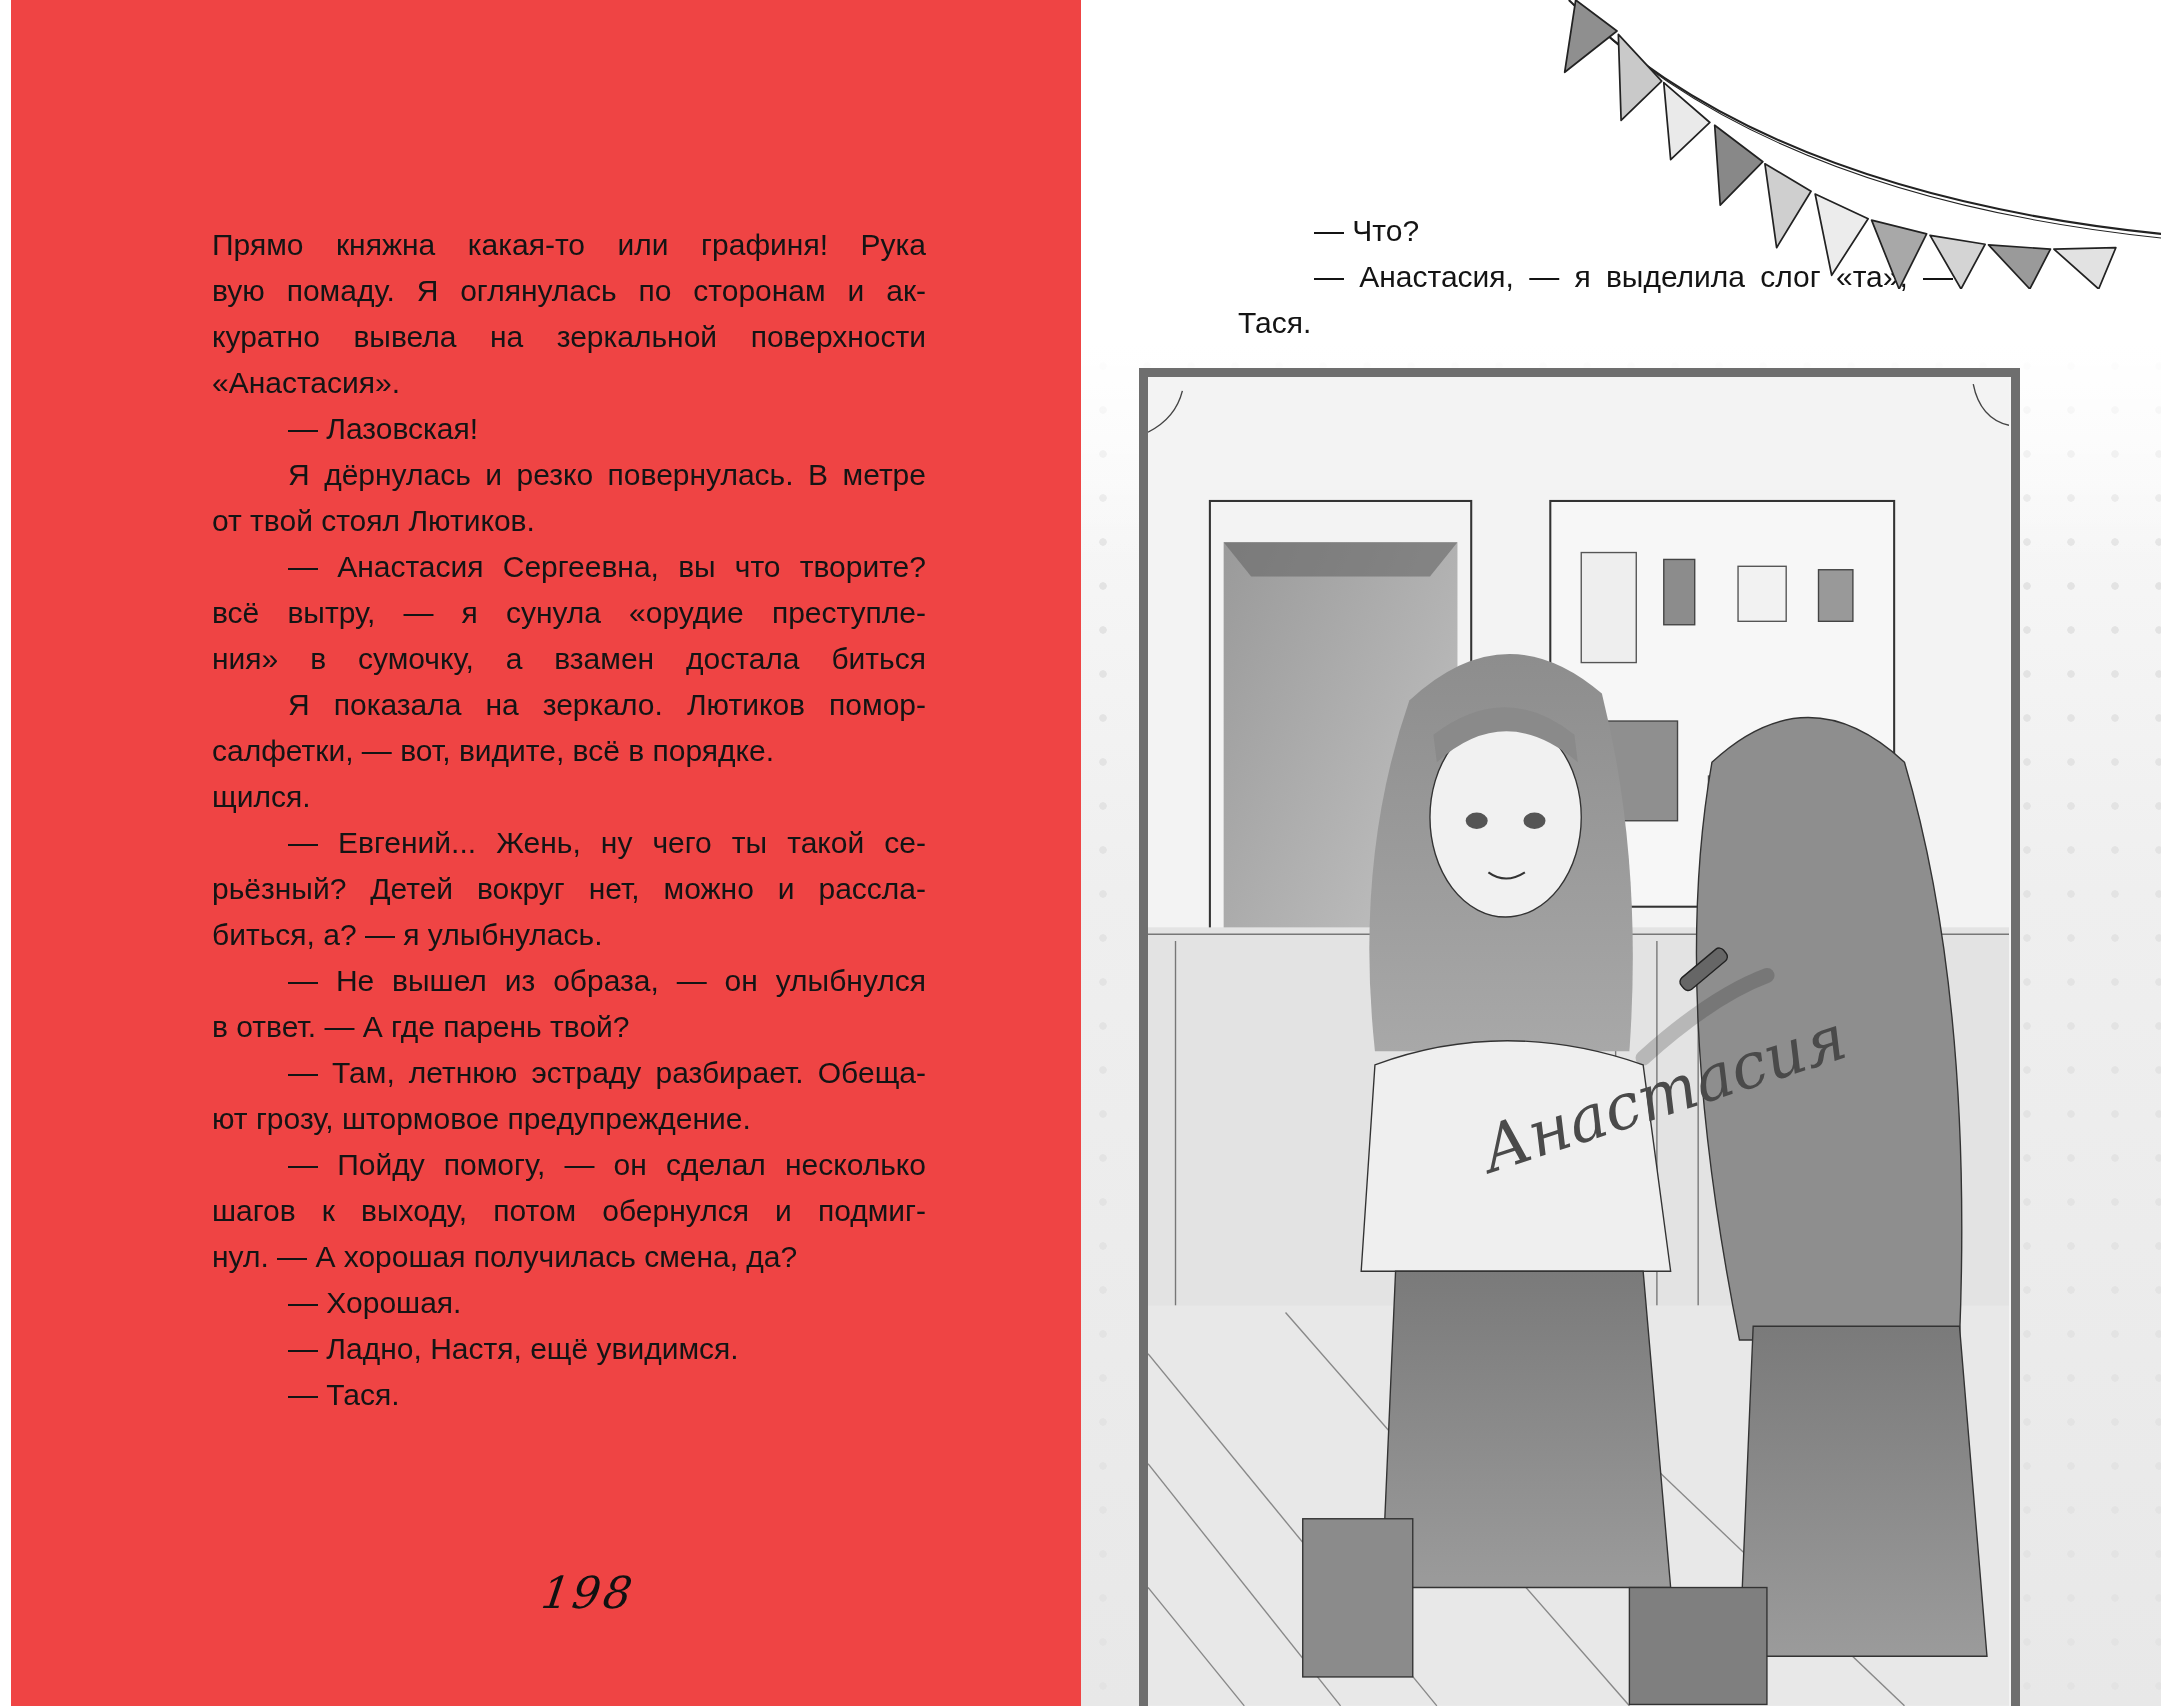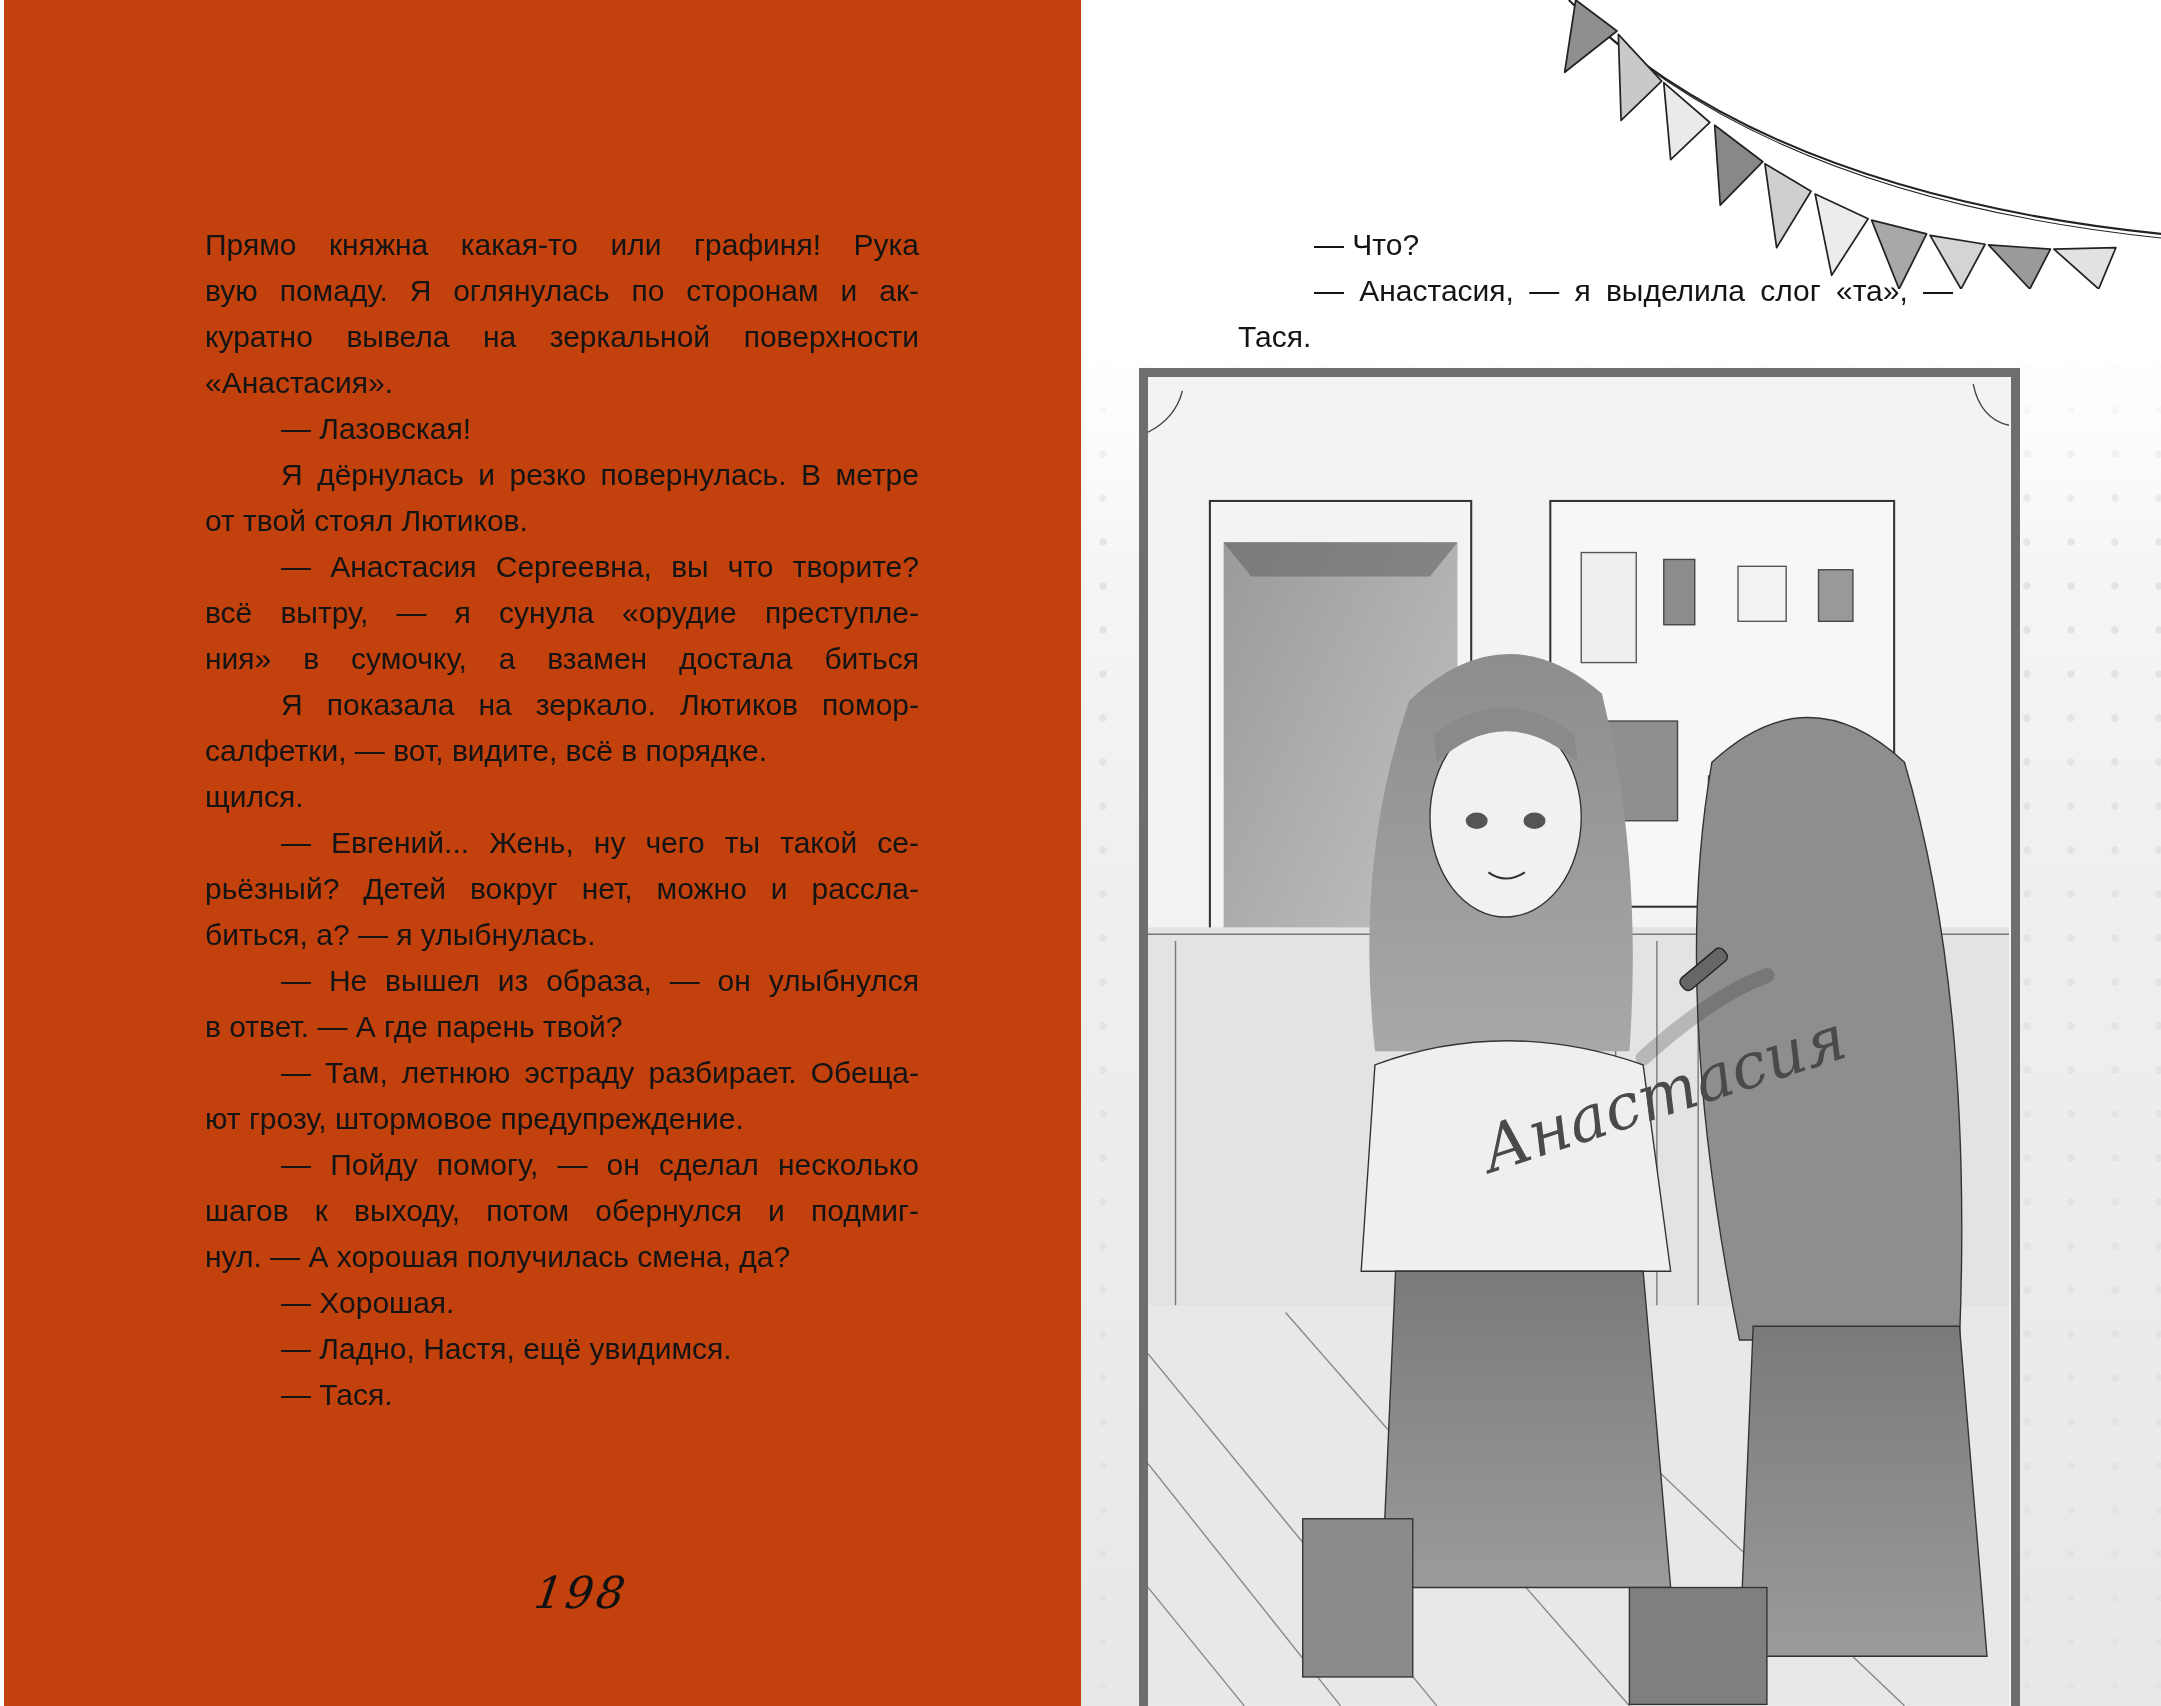--- a/index.html
+++ b/index.html
@@ -1,23 +1,23 @@
 <!DOCTYPE html>
 <html style="font-size:11px"><head>
 <meta charset="utf-8">
 <style>
   html,body{margin:0;padding:0;}
   body{width:2161px;height:1706px;background:#ffffff;position:relative;overflow:hidden;
        font-family:"Liberation Sans","DejaVu Sans",sans-serif;color:#111;}
   .page{position:absolute;top:0;height:1706px;}
-  .page-left{left:4px;width:1081px;background:#c2410c;}
+  .page-left{left:11px;width:1081px;background:#ef4444;}
   .page-right{left:1081px;width:1081px;background:#fff;}
   .text-col{position:absolute;font-size:30px;line-height:46px;color:#141414;}
   .left-col{left:201px;top:222px;width:714px;}
-  .right-col{left:1238px;top:222px;width:715px;}
+  .right-col{left:1238px;top:208px;width:715px;}
   .line{display:block;height:46px;white-space:nowrap;}
   .just{text-align:justify;text-align-last:justify;}
   .indent{padding-left:76px;}
   .page-number{position:absolute;left:531px;top:1567px;font-family:"DejaVu Serif",serif;font-style:italic;
        font-size:44px;letter-spacing:2.8px;transform:skewX(-8deg);color:#111;}
   .illus-bg{position:absolute;left:1081px;top:344px;width:1081px;height:1362px;
        background:
         radial-gradient(circle,#e3e3e3 3.4px,transparent 4.1px) 0 0/44px 44px,
         linear-gradient(180deg,#fafafa,#efefef 40%,#e8e8e8);}
   .illus-bg-fade{position:absolute;left:1081px;top:344px;width:1081px;height:220px;

